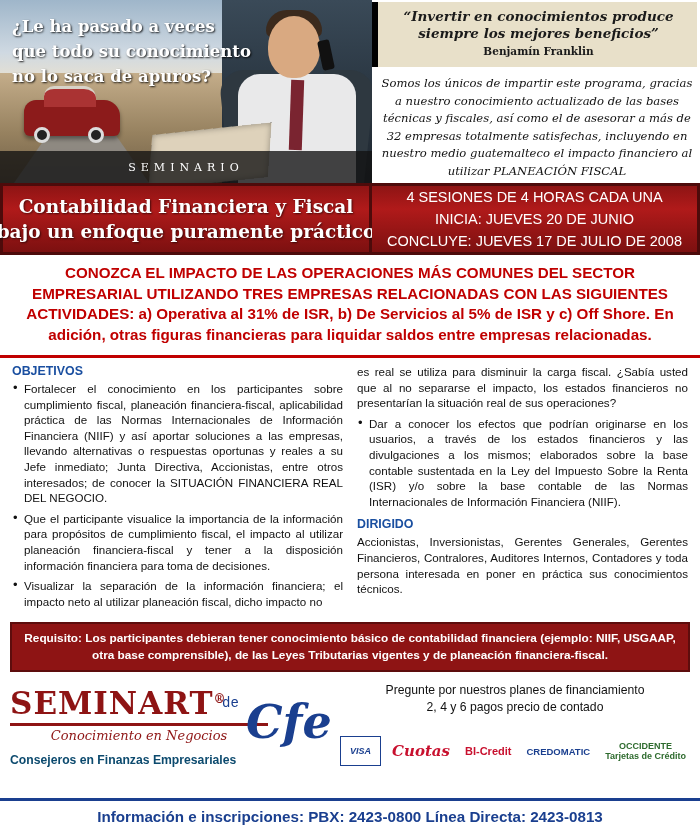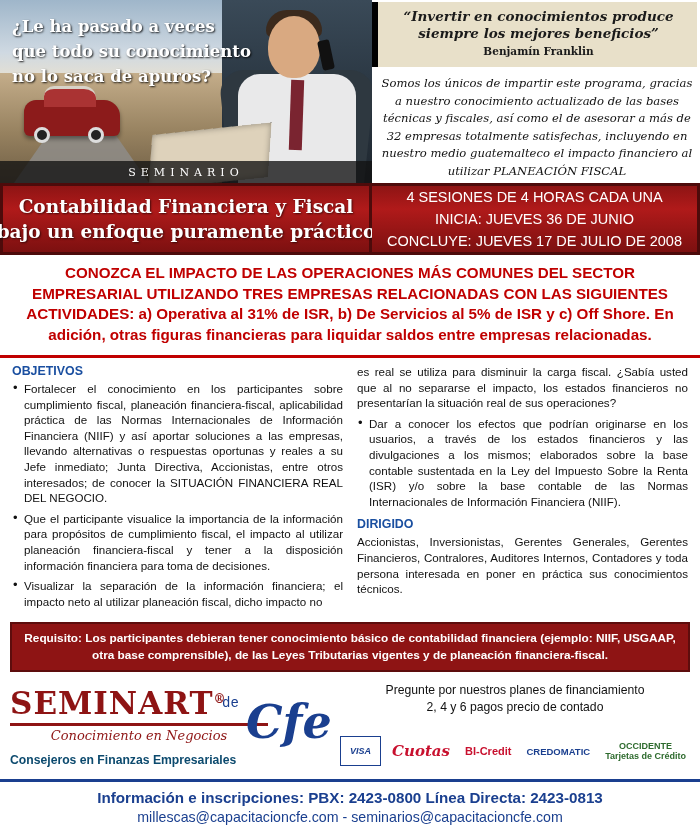--- a/index.html
+++ b/index.html
@@ -105,21 +105,21 @@
     color: #ffffff;
     font-family: "DejaVu Serif", serif;
     font-weight: bold;
     font-size: 16.5px;
     line-height: 25px;
     text-shadow: 1px 1px 2px rgba(0,0,0,.85);
   }
   .hero .headline div { white-space: nowrap; }
 
   .hero .seminario-strip {
-    position: absolute; left: 0; bottom: 0; width: 372px; height: 22px;
+    position: absolute; left: 0; bottom: 0; width: 372px; height: 32px;
     background: rgba(18,18,18,.78);
     color: #ffffff;
     font-family: "DejaVu Serif", serif;
     letter-spacing: 5px;
     font-size: 11px;
     display: flex; align-items: center; justify-content: center; text-align: center;
   }
 
   
   .quote-col {
@@ -385,21 +385,21 @@
   </div>
 </div>
 
 <div class="titlerow">
   <div class="title-left">
     <div class="l1">Contabilidad Financiera y Fiscal</div>
     <div class="l2">bajo un enfoque puramente práctico</div>
   </div>
   <div class="title-right">
     <div>4 SESIONES DE 4 HORAS CADA UNA</div>
-    <div>INICIA: JUEVES 36 DE JUNIO</div>
+    <div>INICIA: JUEVES 20 DE JUNIO</div>
     <div>CONCLUYE: JUEVES 17 DE JULIO DE 2008</div>
   </div>
 </div>
 
 <div class="summary">CONOZCA EL IMPACTO DE LAS OPERACIONES MÁS COMUNES DEL SECTOR EMPRESARIAL UTILIZANDO TRES EMPRESAS RELACIONADAS CON LAS SIGUIENTES ACTIVIDADES: a) Operativa al 31% de ISR, b) De Servicios al 5% de ISR y c) Off Shore. En adición, otras figuras financieras para liquidar saldos entre empresas relacionadas.</div>
 
 <div class="body2">
   <div class="col">
     <div class="sec-h">OBJETIVOS</div>
     <ul class="b">
@@ -446,14 +446,13 @@
       <div class="logo occidente">
         <span>OCCIDENTE</span>
         <span>Tarjetas de Crédito</span>
       </div>
     </div>
   </div>
 </div>
 
 <div class="contact">
   <div class="l1">Información e inscripciones: PBX: 2423-0800 Línea Directa: 2423-0813</div>
-  <div class="l2">millescas@capacitacioncfe.com  -  seminarios@capacitacioncfe.com</div>
 </div>
 
 </body></html>

